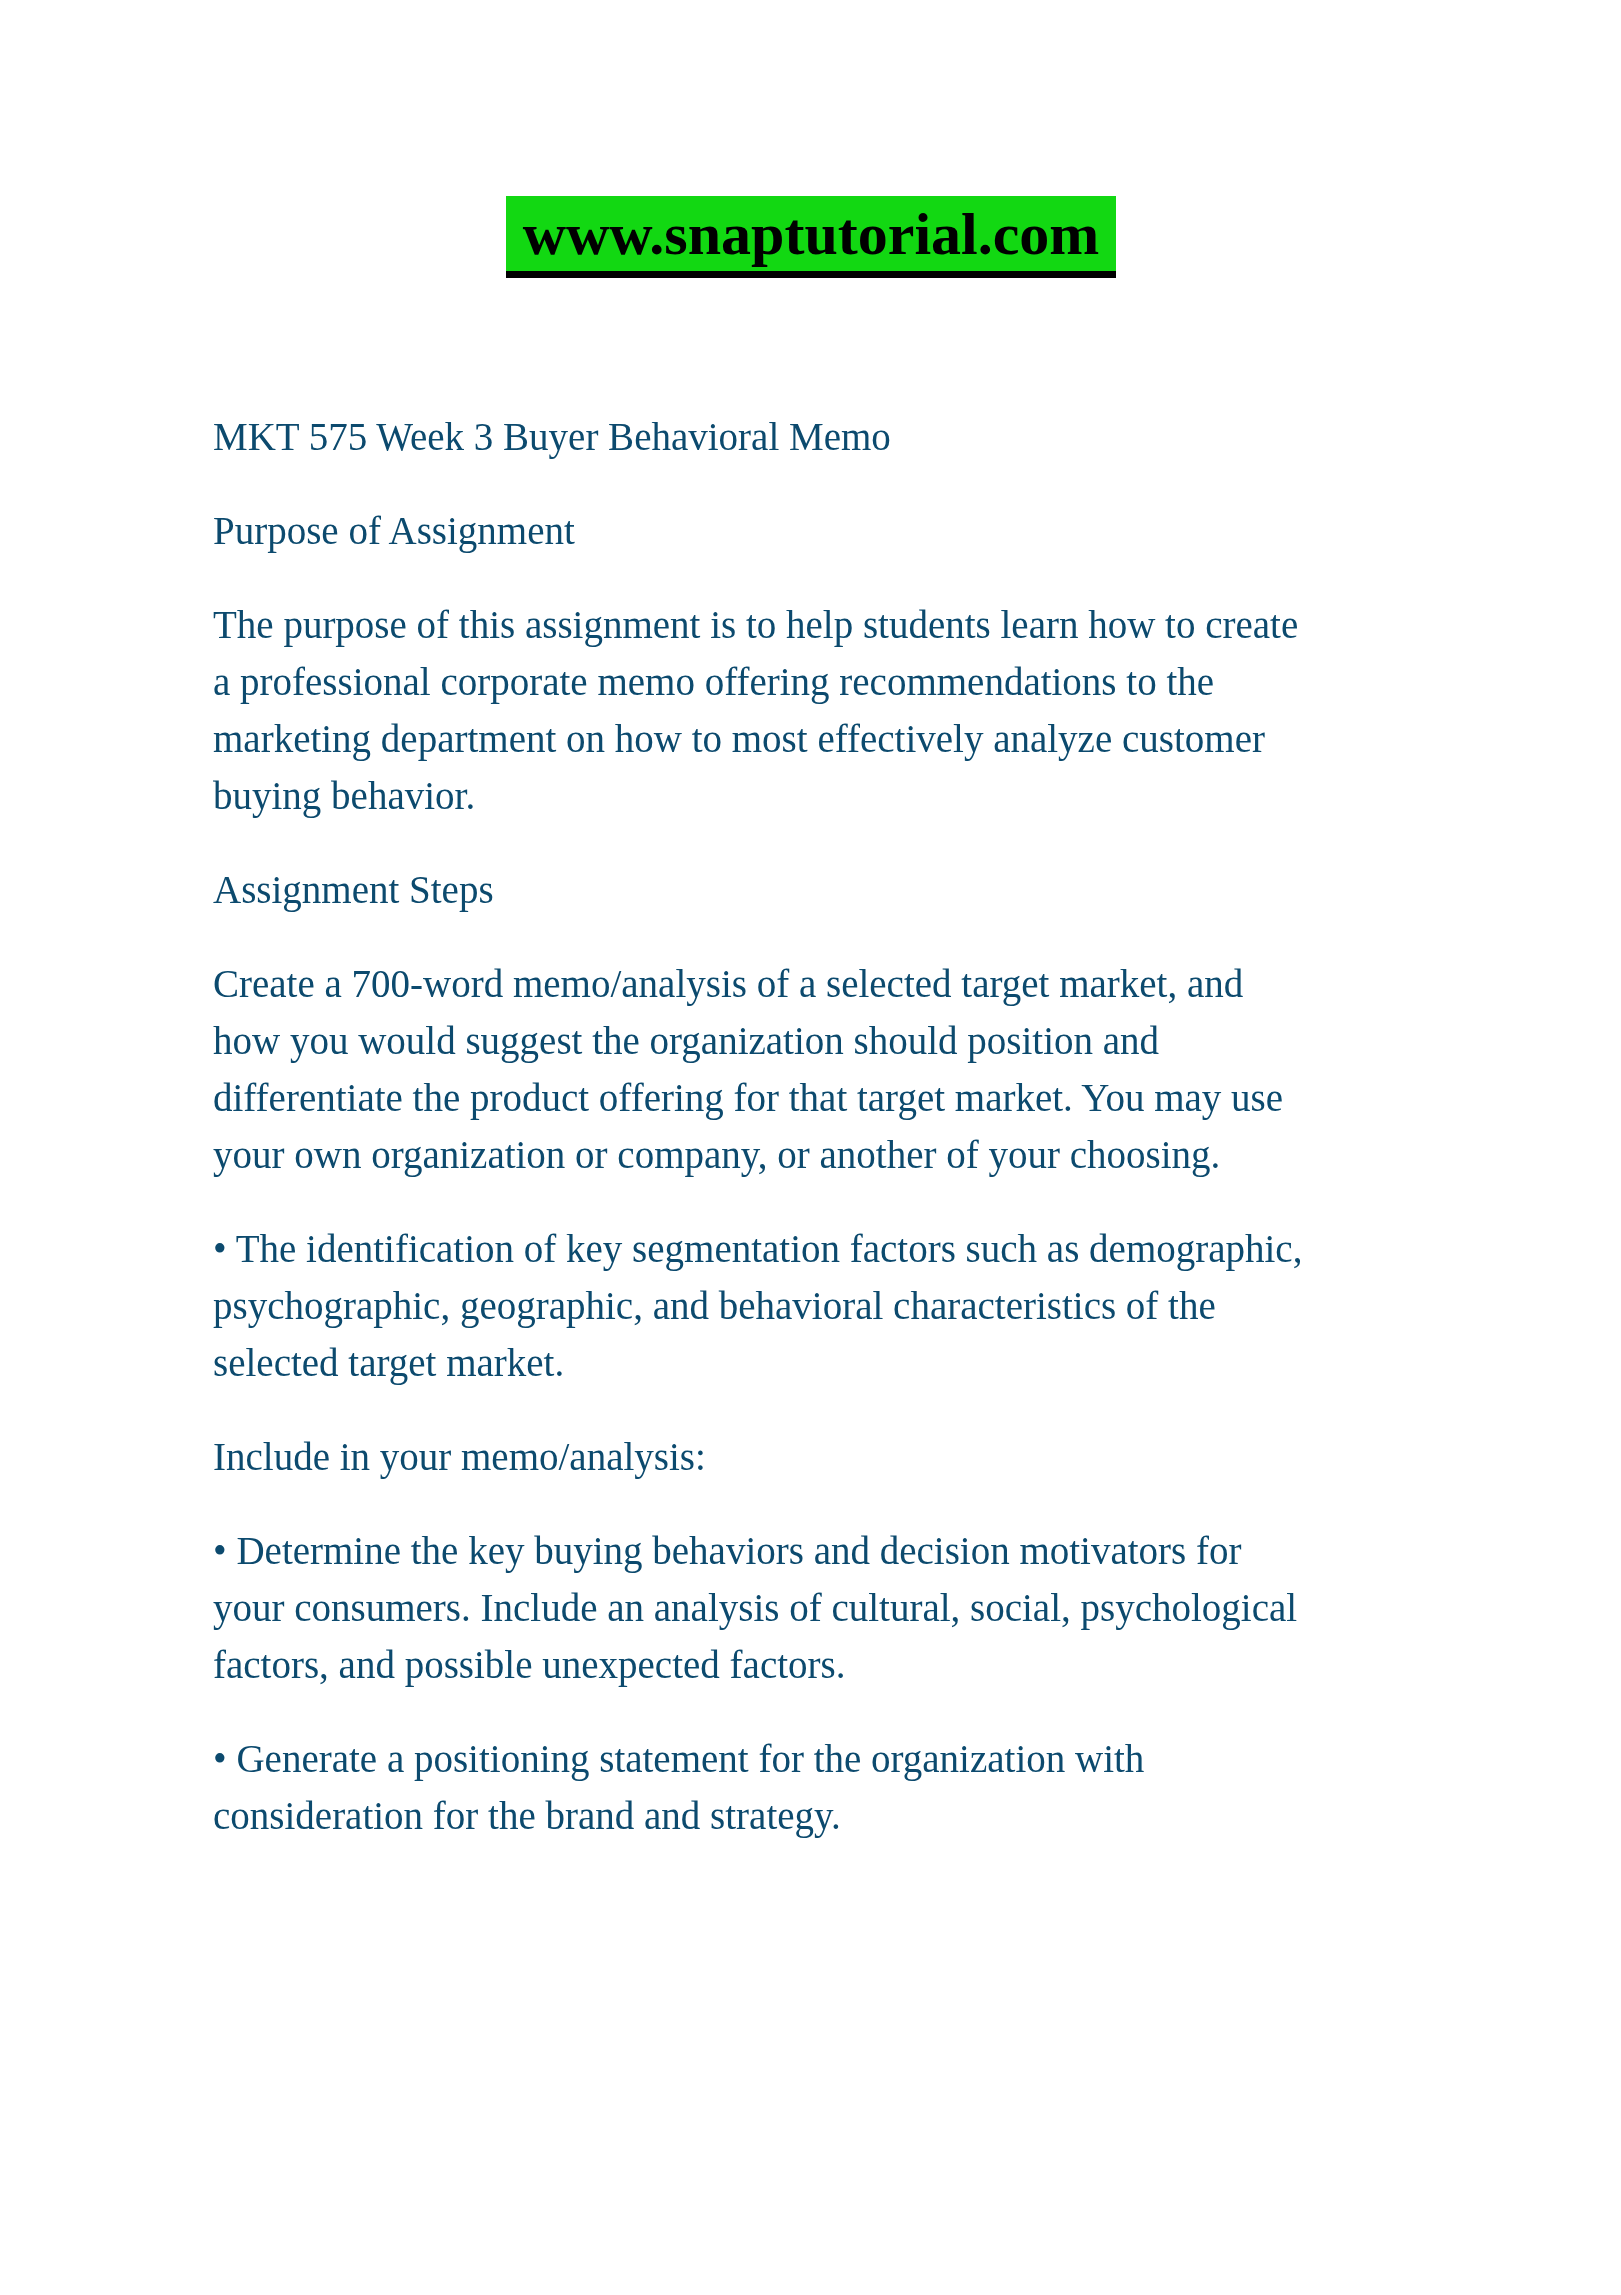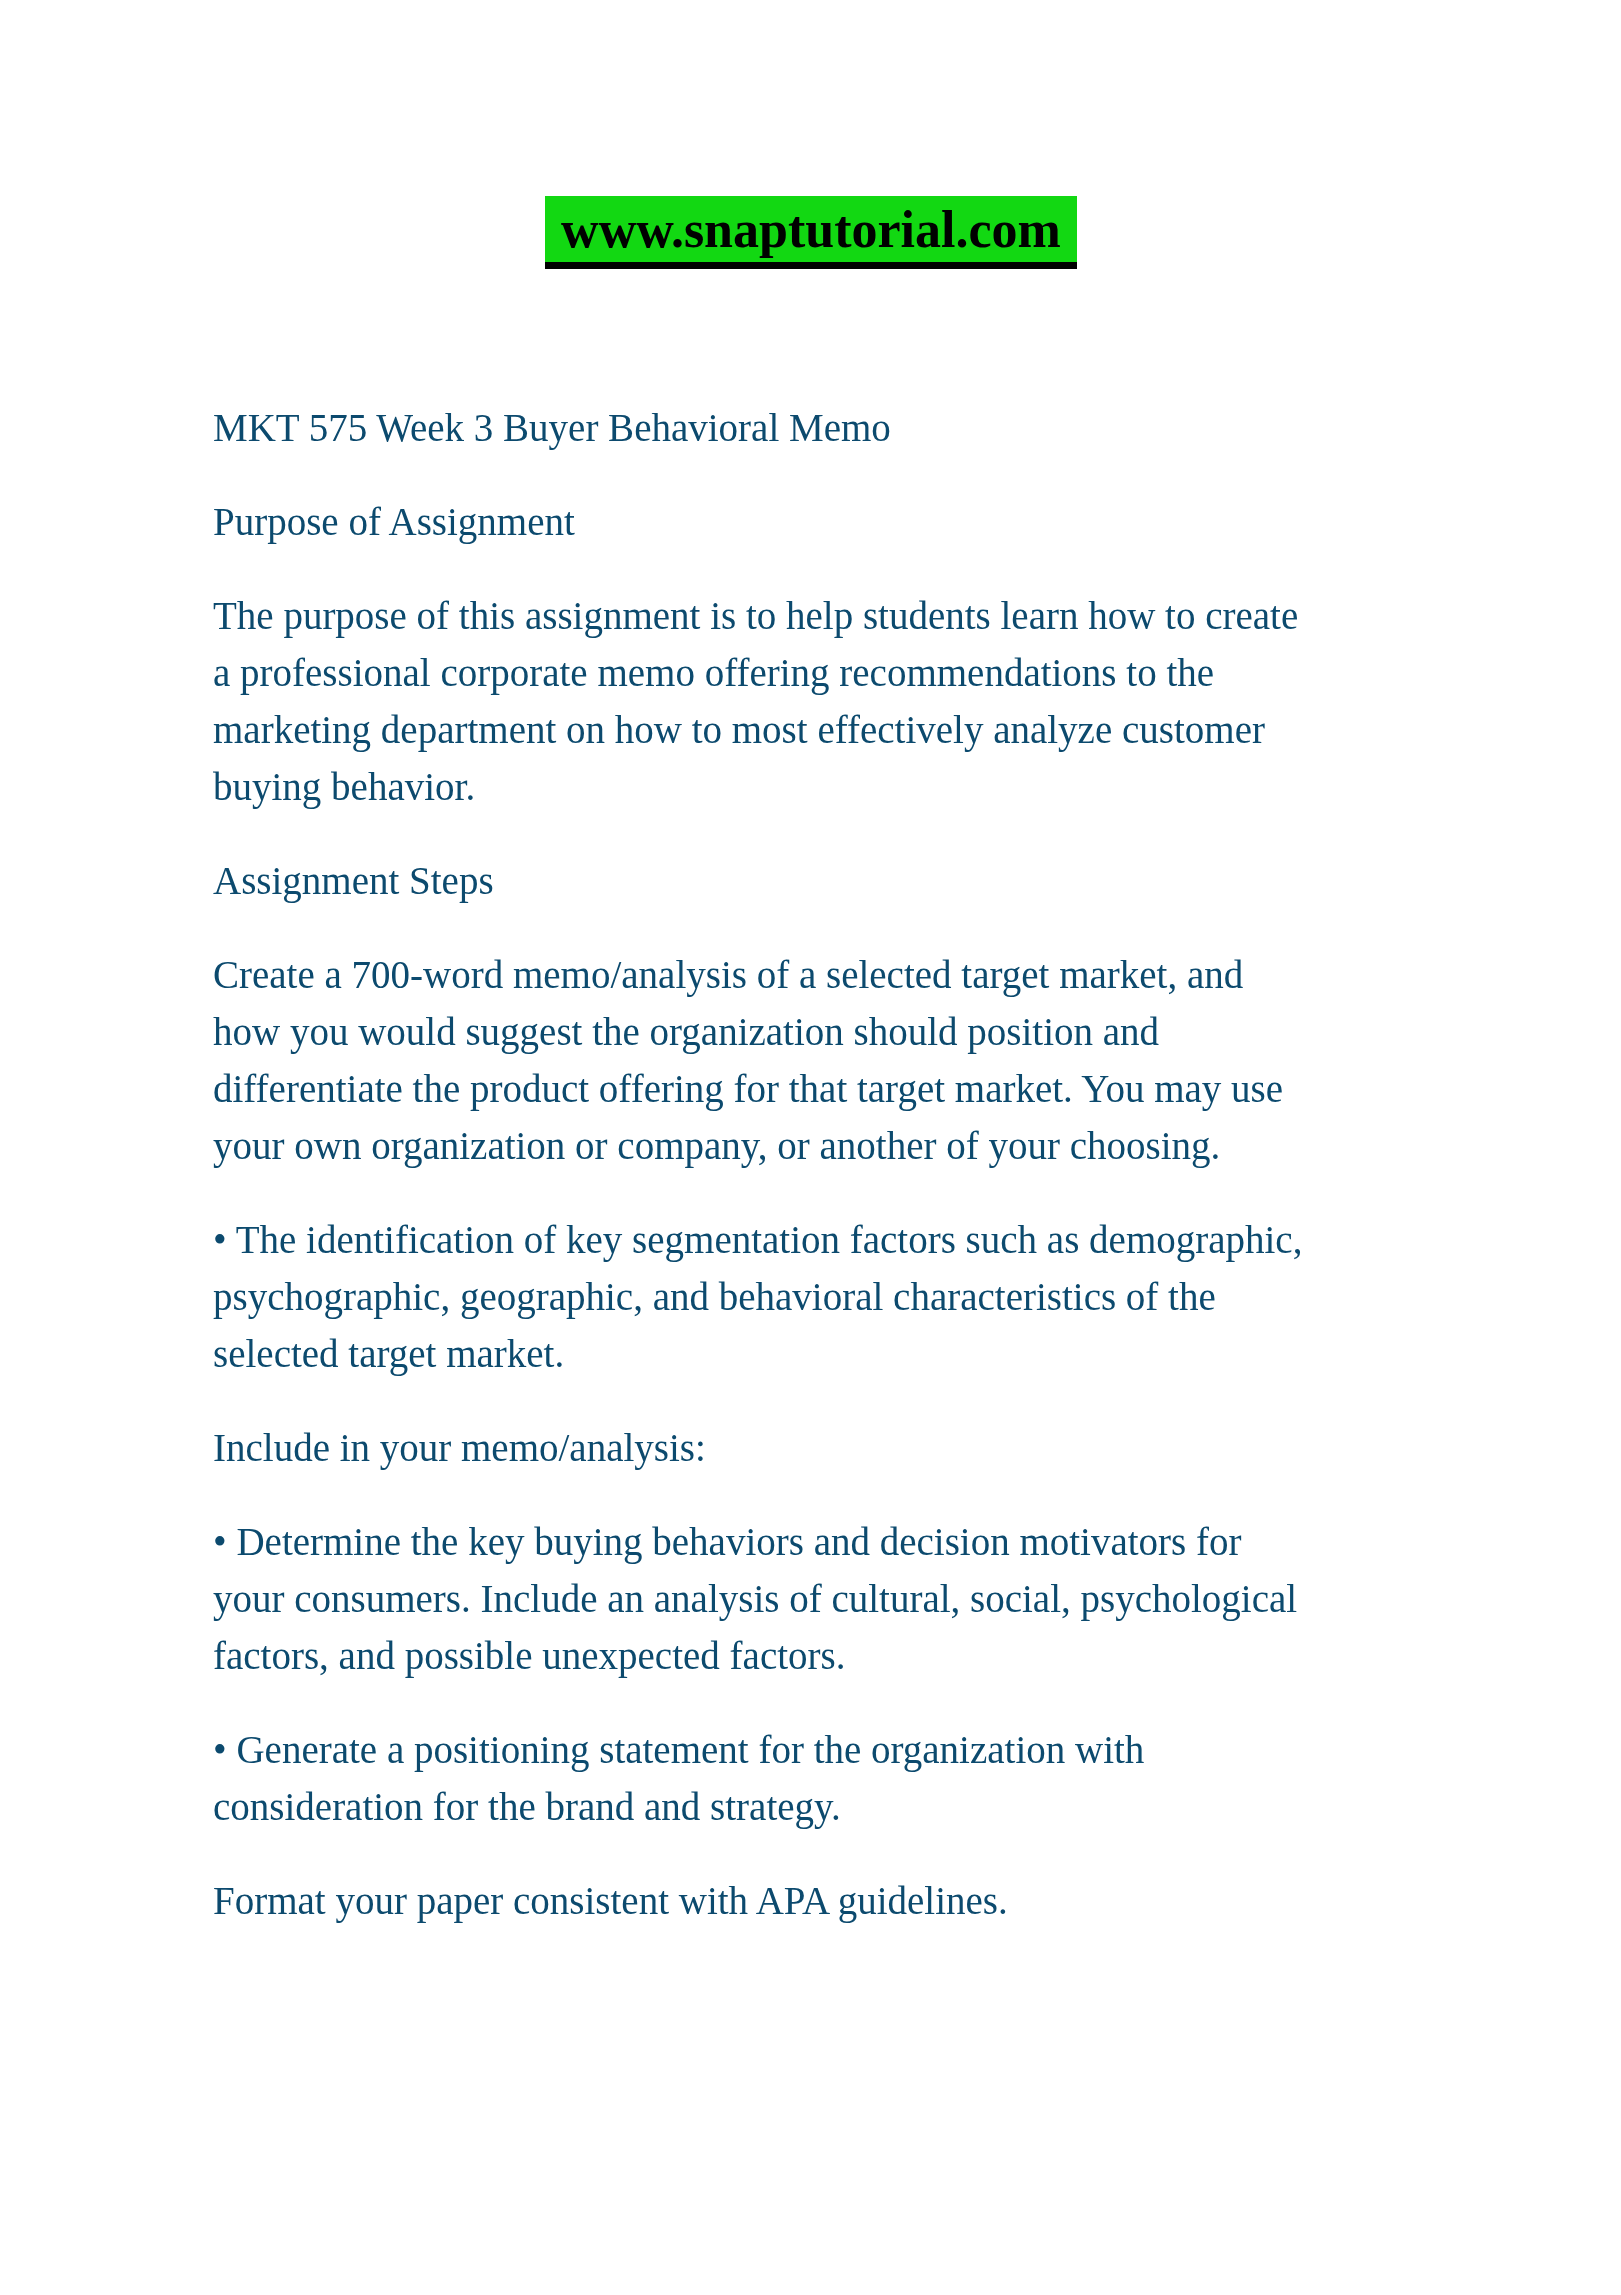--- a/index.html
+++ b/index.html
@@ -18,21 +18,21 @@
     overflow: hidden;
   }
   .header-band {
     margin-top: 196px;
     text-align: center;
   }
   .highlight-link {
     display: inline-block;
     color: #000000;
     font-weight: bold;
-    font-size: 52px;
+    font-size: 60px;
     line-height: 1.12;
     text-decoration: none;
     padding: 5px 16.5px 2.5px 16.5px;
     border-bottom: 7.6px solid #000000;
     cursor: pointer;
   }
   .content {
     margin: 130px 190px 0 196px;
   }
   .content p {
@@ -78,17 +78,16 @@
     <p>• Determine the key buying behaviors and decision motivators for
 your consumers. Include an analysis of cultural, social, psychological
 factors, and possible unexpected factors.</p>
 
 
 
     <p>• Generate a positioning statement for the organization with
 consideration for the brand and strategy.</p>
 
 
-    <p>Format your paper consistent with APA guidelines.</p>
   </div>
 
 </div>
 
 
 </body></html>

